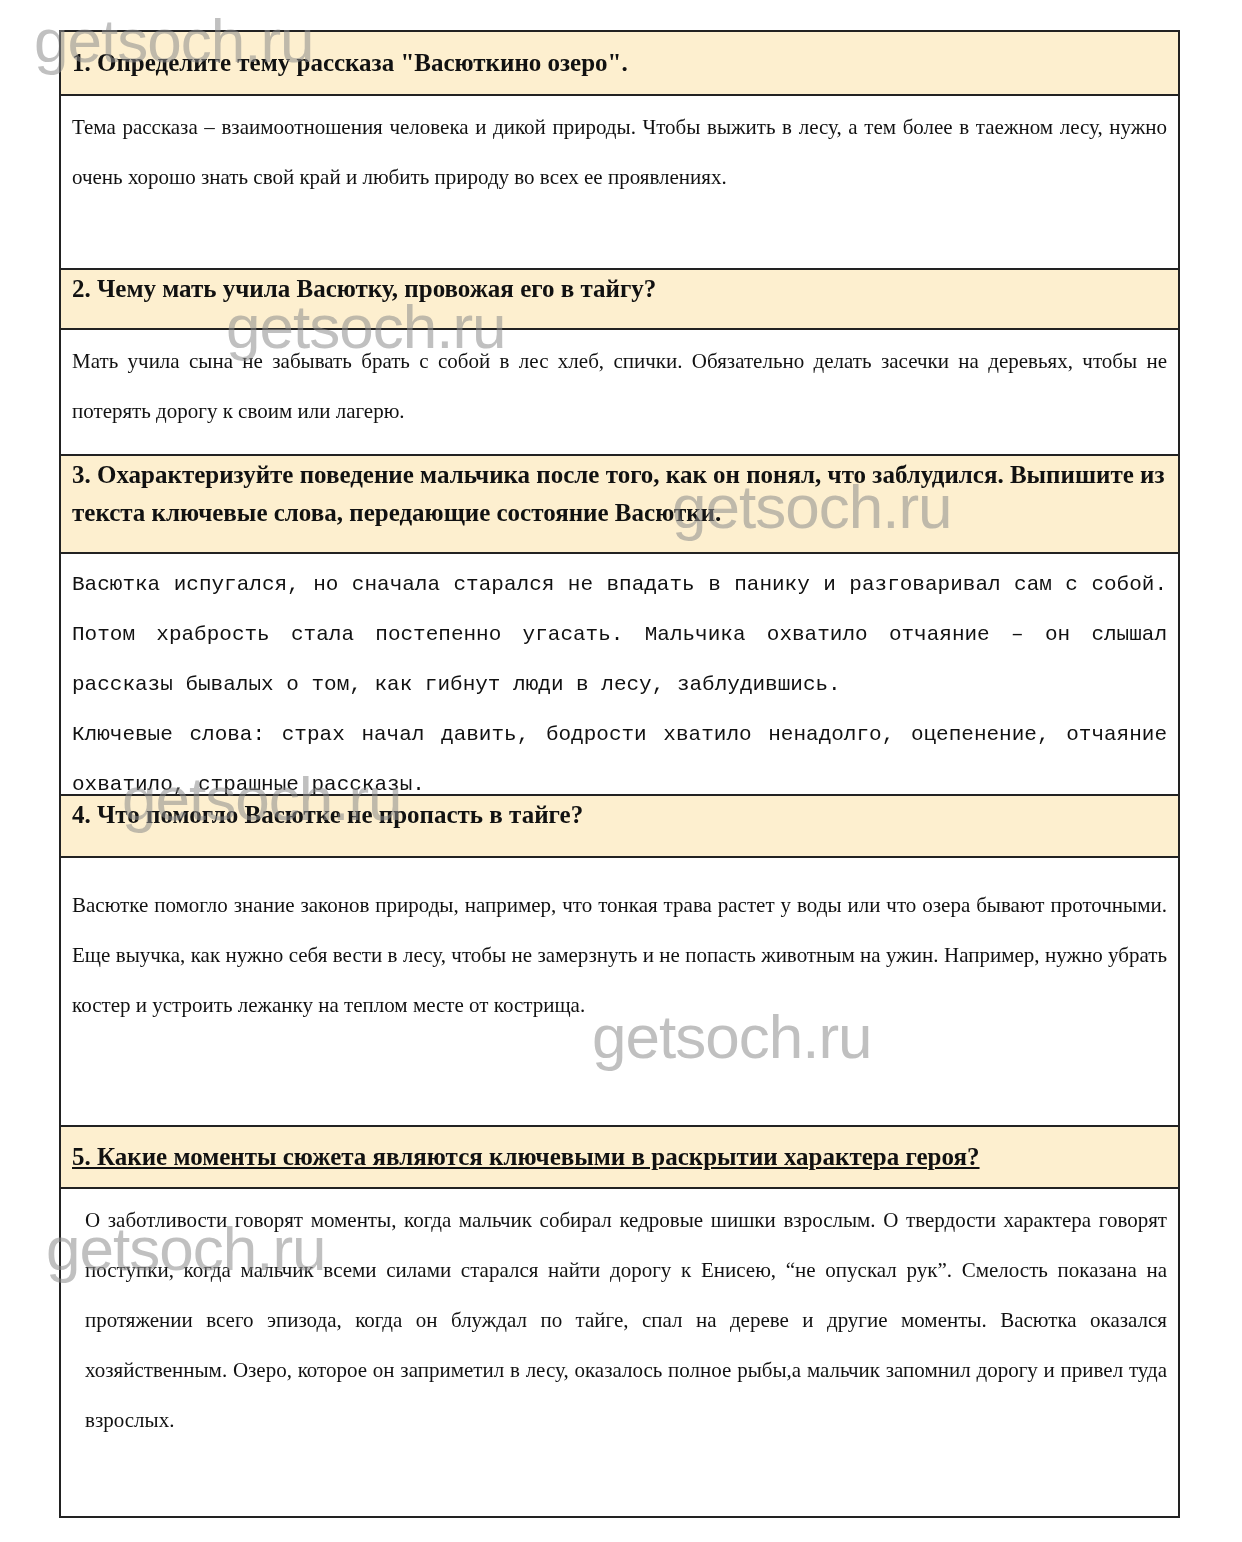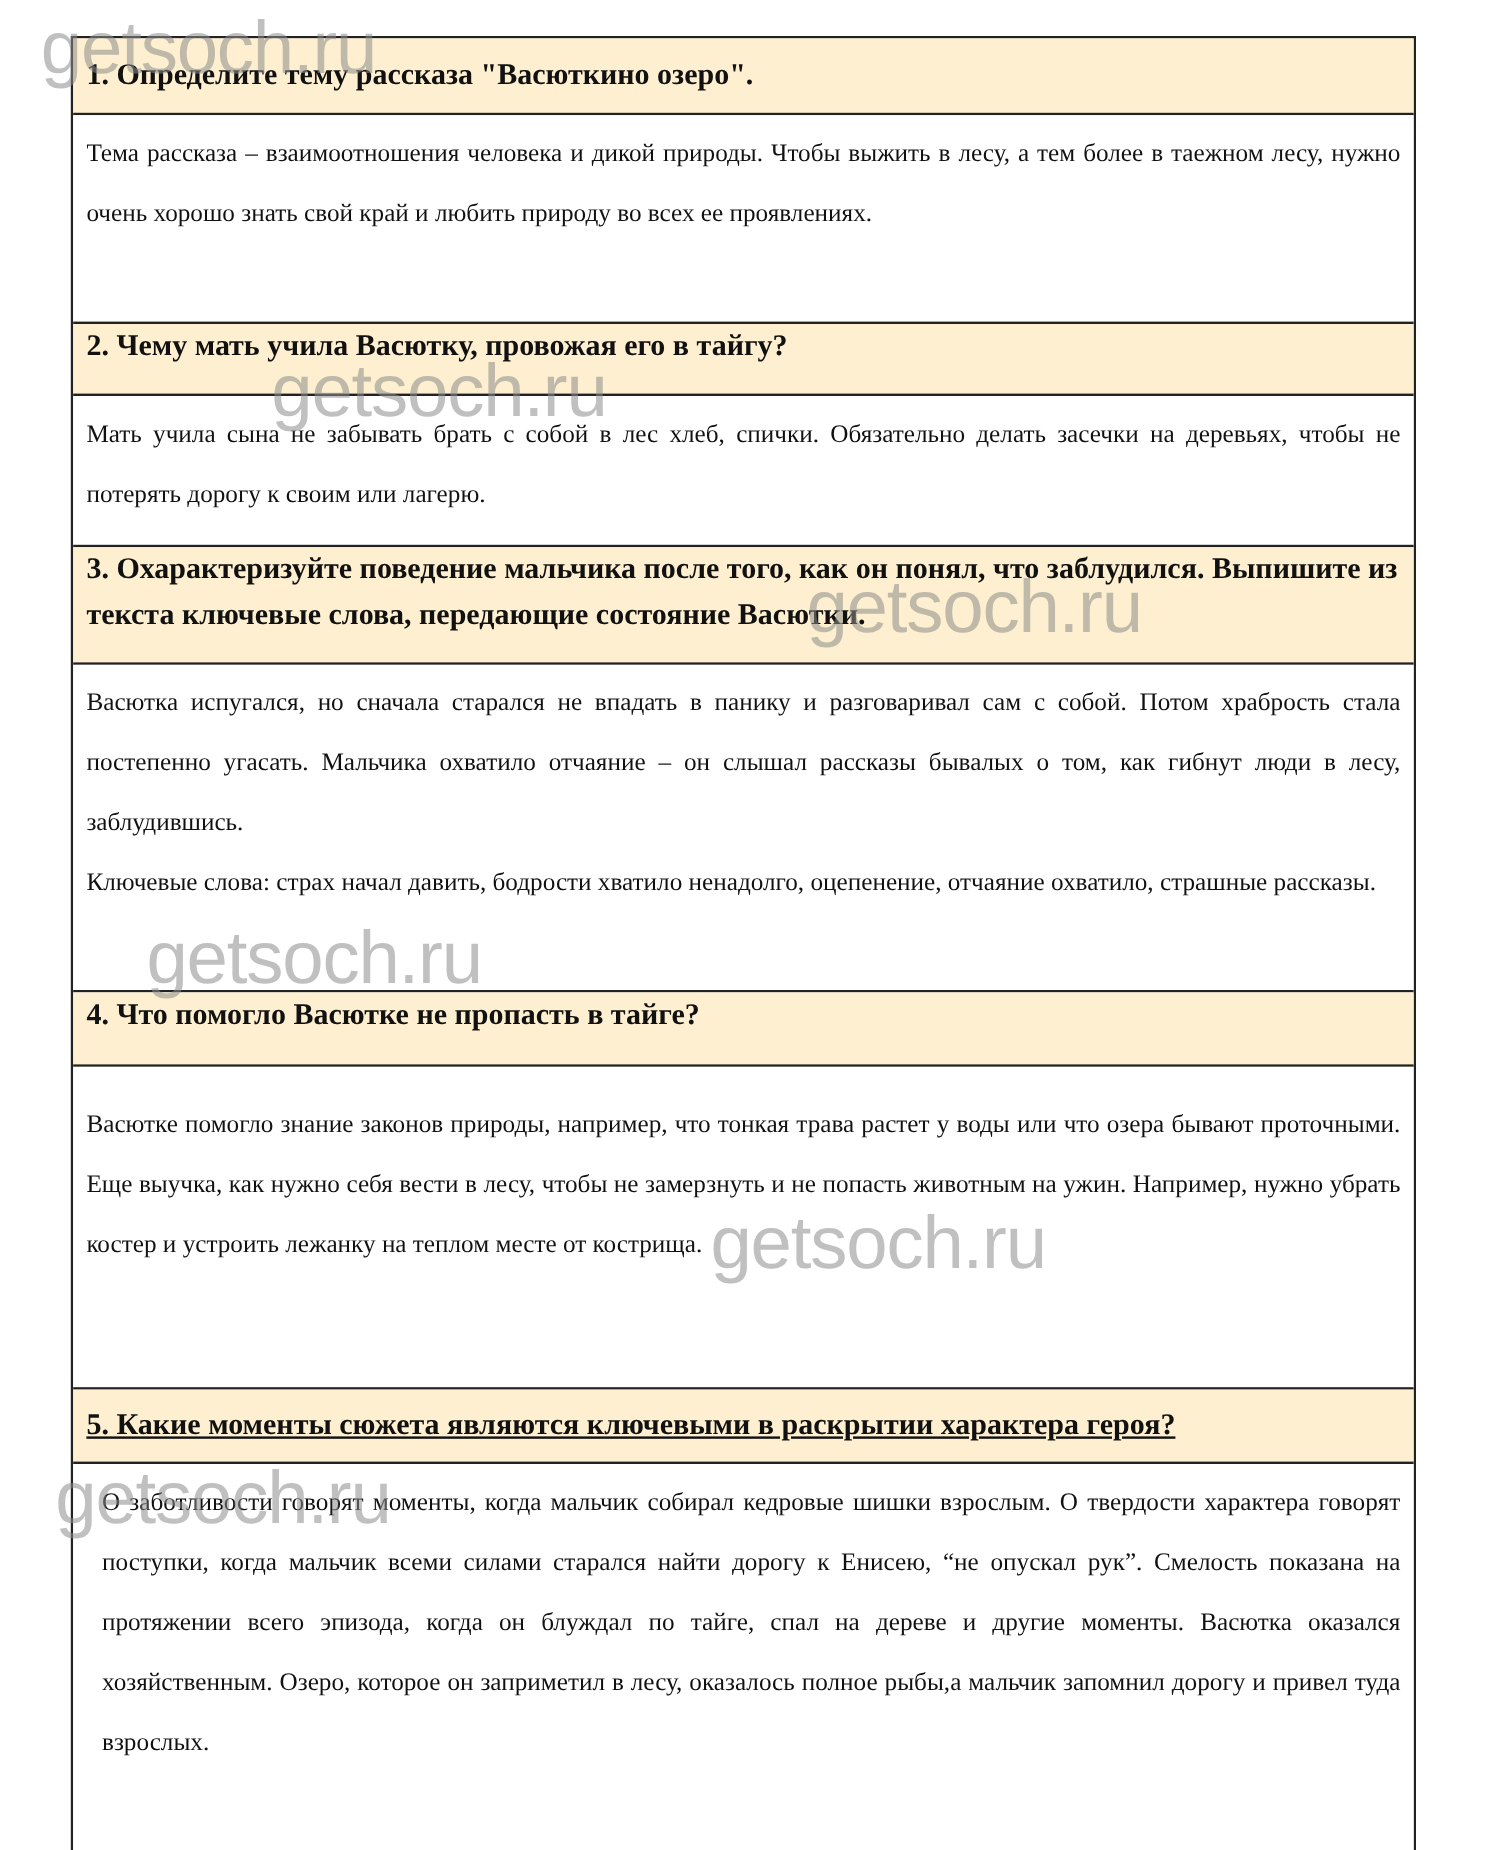--- a/index.html
+++ b/index.html
@@ -12,21 +12,21 @@
   .a { background: #ffffff; border-bottom: 2px solid #222; padding: 0 11px;
        font-size: 21px; line-height: 50px; text-align: justify; }
   .a:last-child { border-bottom: none; }
   .q1 { height: 62px; display: flex; align-items: center; }
   .q2 { height: 58px; display: flex; align-items: flex-start; }
   .q3 { height: 98px; padding-top: 0; box-sizing: border-box; }
   .q4 { height: 60px; display: flex; align-items: flex-start; }
   .q5 { height: 60px; display: flex; align-items: center; text-decoration: underline; }
   .a1 { height: 174px; padding-top: 6px; box-sizing: border-box; }
   .a2 { height: 126px; padding-top: 6px; box-sizing: border-box; }
-  .a3 { height: 273px; padding-top: 6px; box-sizing: border-box; }
+  .a3 { height: 242px; padding-top: 6px; box-sizing: border-box; font-family: Liberation Mono, monospace; }
   .a4 { height: 269px; padding-top: 22px; box-sizing: border-box; }
   .a5 { height: 327px; padding-top: 6px; box-sizing: border-box; border-bottom: none; padding-left: 24px; }
   .a p { margin: 0; }
   .wm { position: absolute; font-family: "Liberation Sans", "DejaVu Sans", sans-serif;
         font-size: 62px; color: rgba(140,140,140,0.55); letter-spacing: -1px;
         pointer-events: none; line-height: 1; }
 </style>
 </head>
 <body>
 

